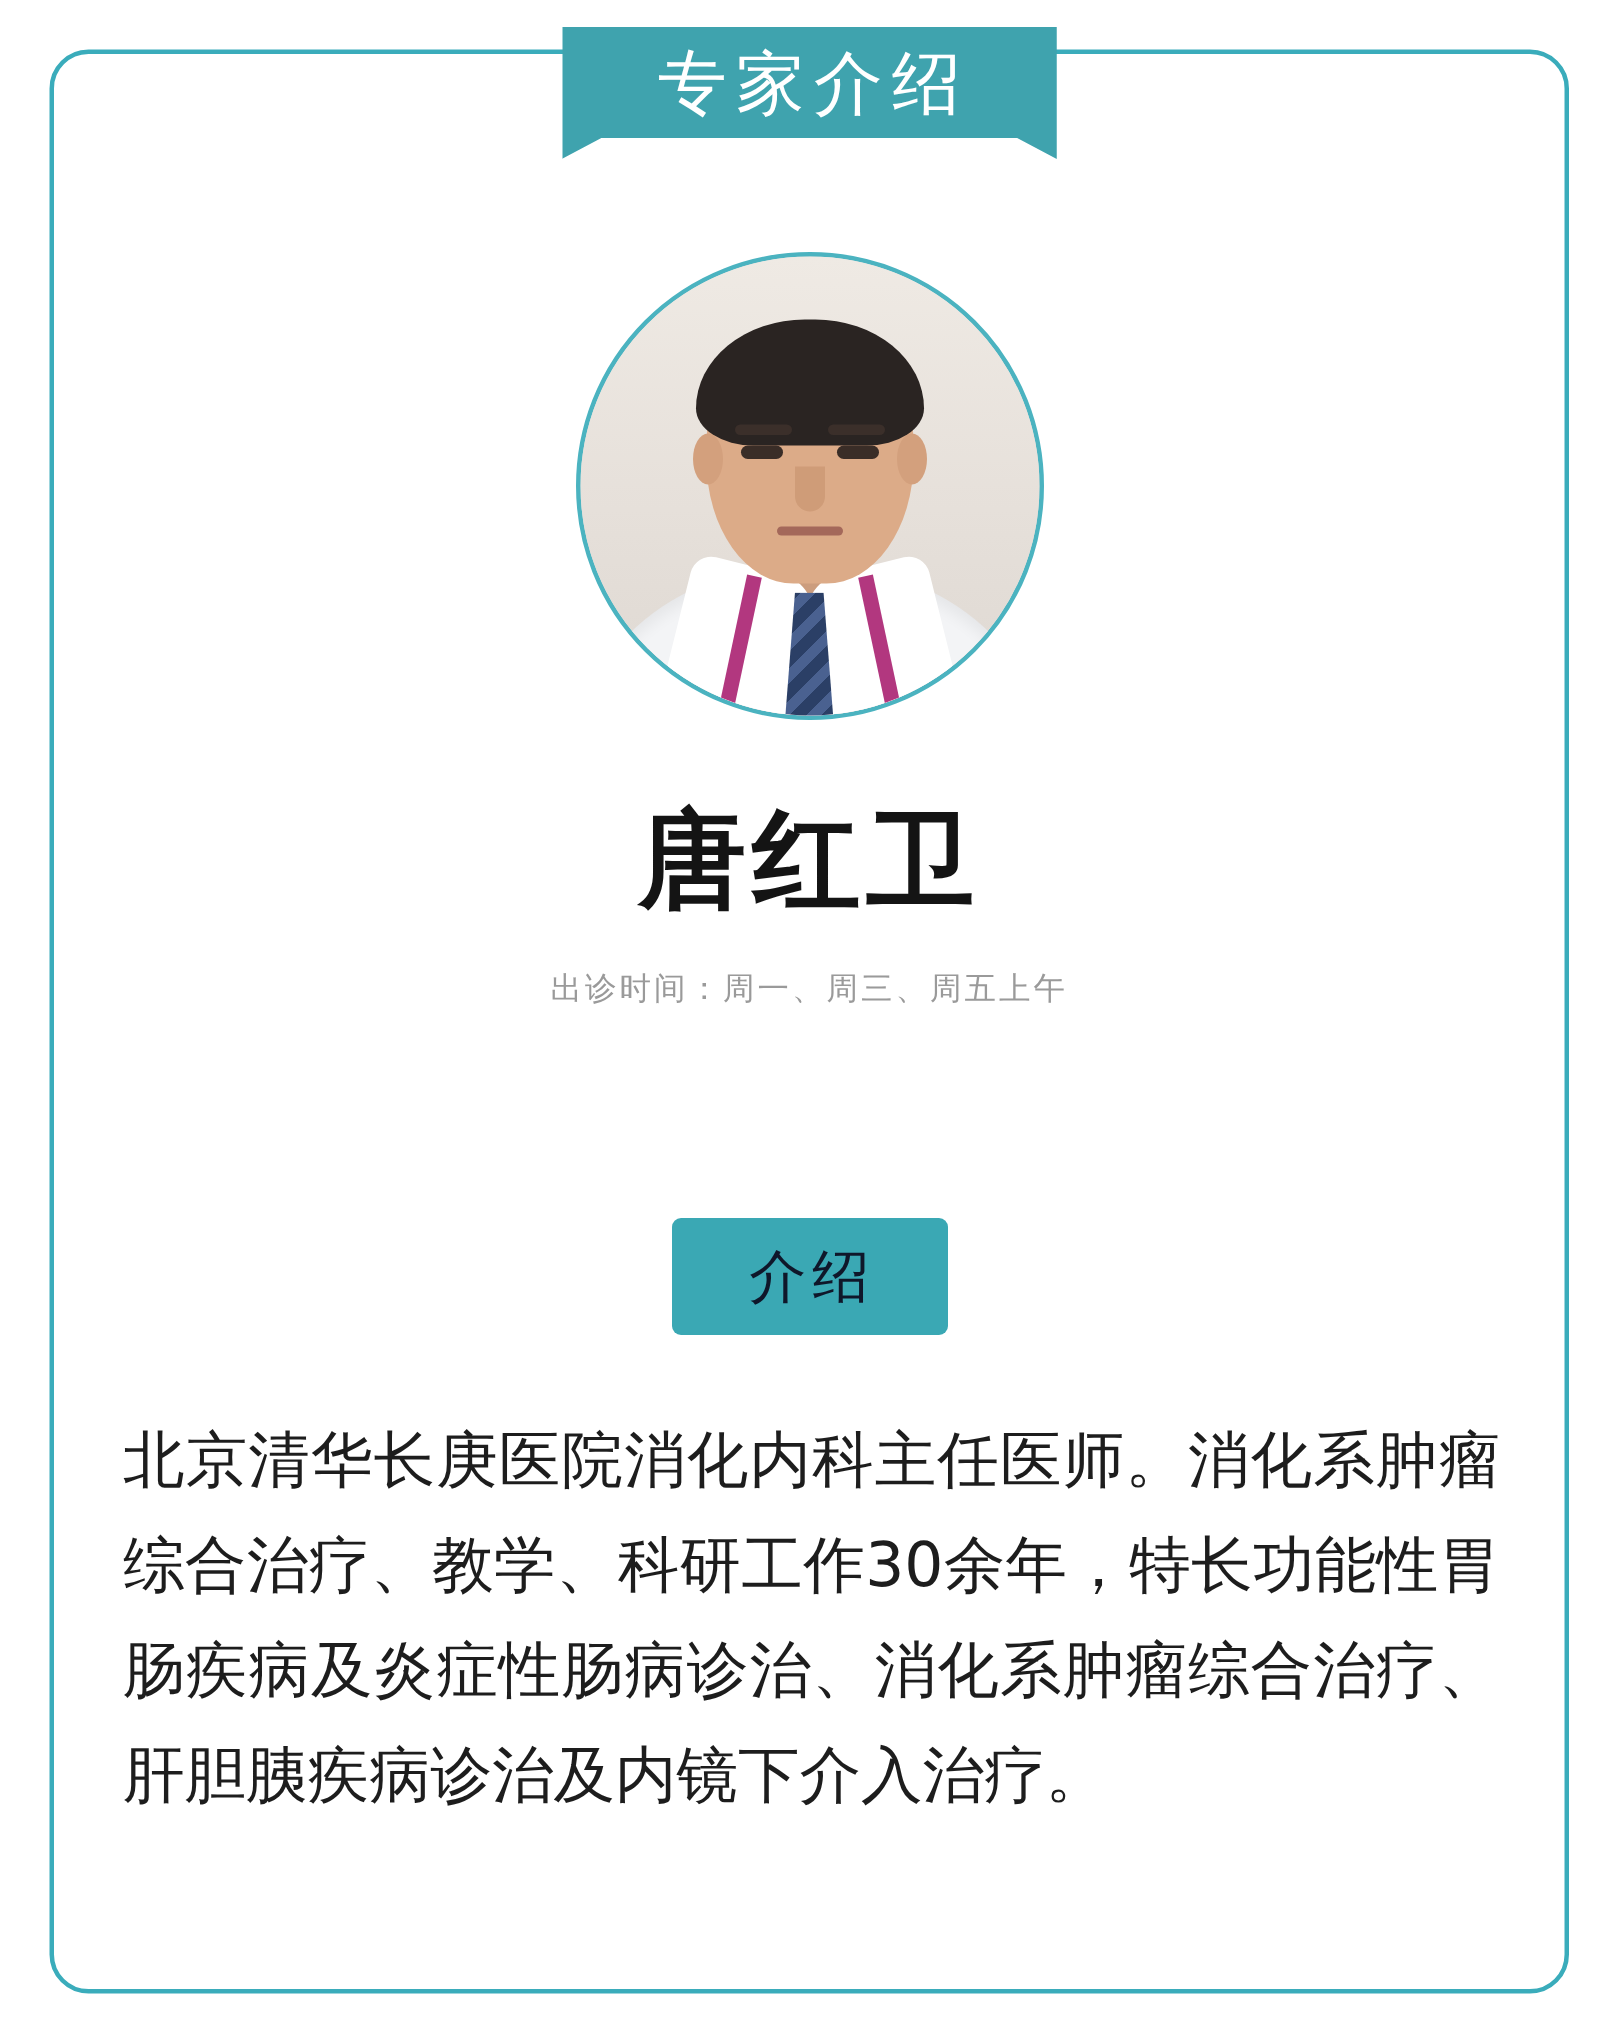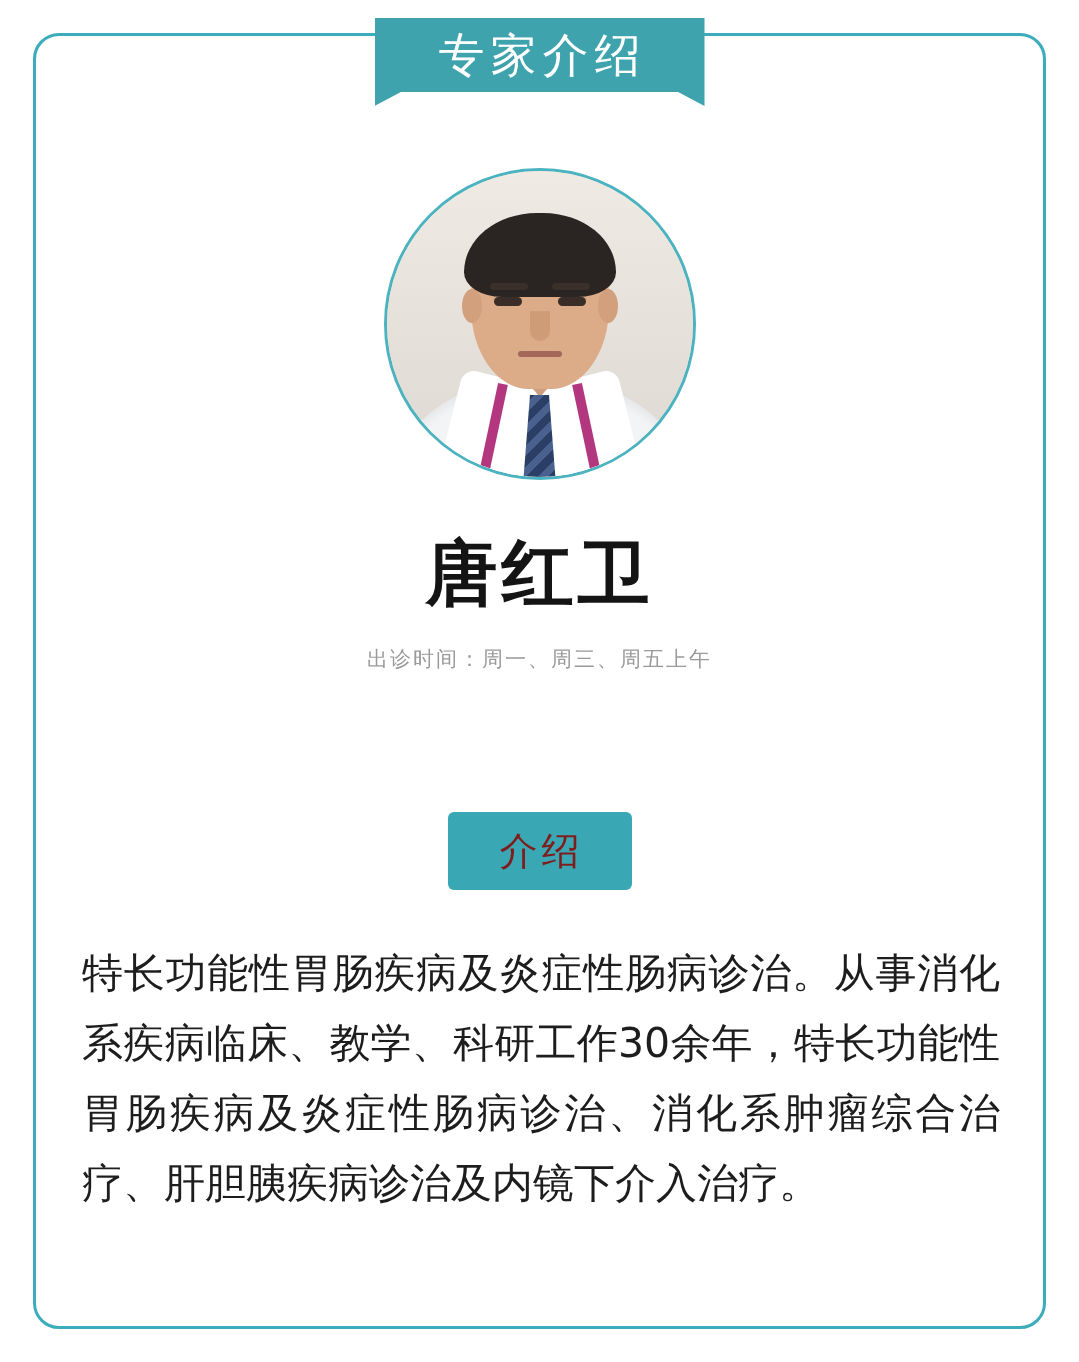--- a/index.html
+++ b/index.html
@@ -272,21 +272,21 @@
     justify-content: center;
   }
   .tag {
     width: 184px;
     height: 78px;
     background: #3aa8b4;
     border-radius: 6px;
     display: flex;
     align-items: center;
     justify-content: center;
-    color: #7f1d1d;
+    color: #0f172a;
     font-family: "DejaVu Sans", sans-serif;
     font-size: 38px;
     letter-spacing: 4px;
     text-indent: 4px;
   }
 
   
   .body-text {
     position: absolute;
     left: 82px;
@@ -337,15 +337,15 @@
   </div>
 
   <div class="name">唐红卫</div>
 
   <div class="schedule">出诊时间：周一、周三、周五上午</div>
 
   <div class="tag-wrap">
     <div class="tag">介绍</div>
   </div>
 
-  <div class="body-text">特长功能性胃肠疾病及炎症性肠病诊治。从事消化系疾病临床、教学、科研工作30余年，特长功能性胃肠疾病及炎症性肠病诊治、消化系肿瘤综合治疗、肝胆胰疾病诊治及内镜下介入治疗。</div>
+  <div class="body-text">北京清华长庚医院消化内科主任医师。消化系肿瘤综合治疗、教学、科研工作30余年，特长功能性胃肠疾病及炎症性肠病诊治、消化系肿瘤综合治疗、肝胆胰疾病诊治及内镜下介入治疗。</div>
 
 </div>
 
 </body></html>

